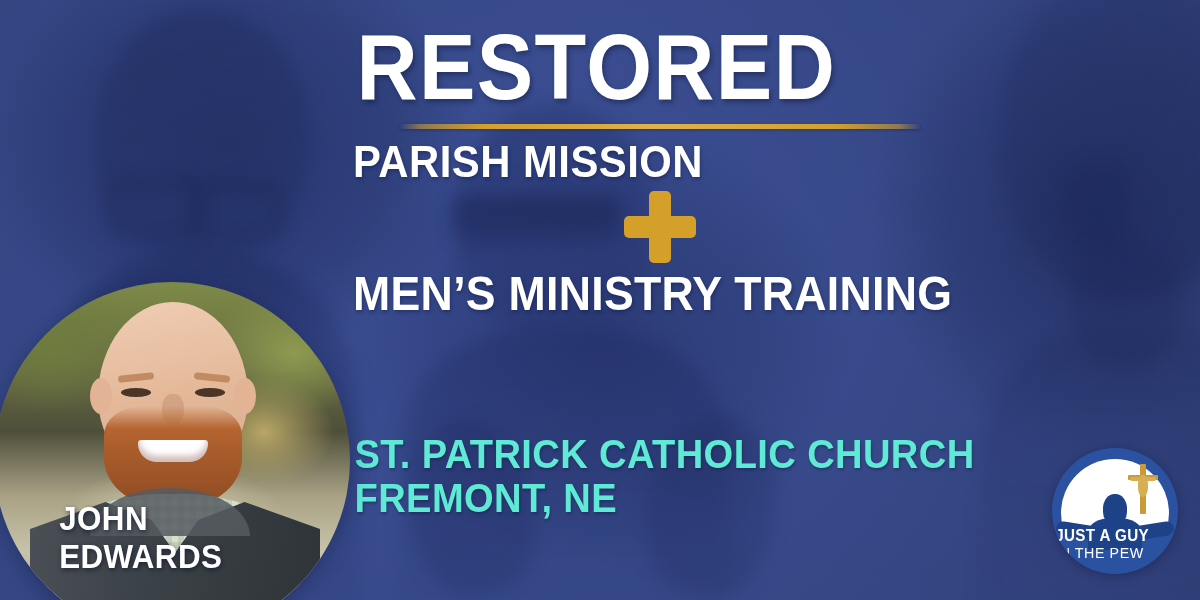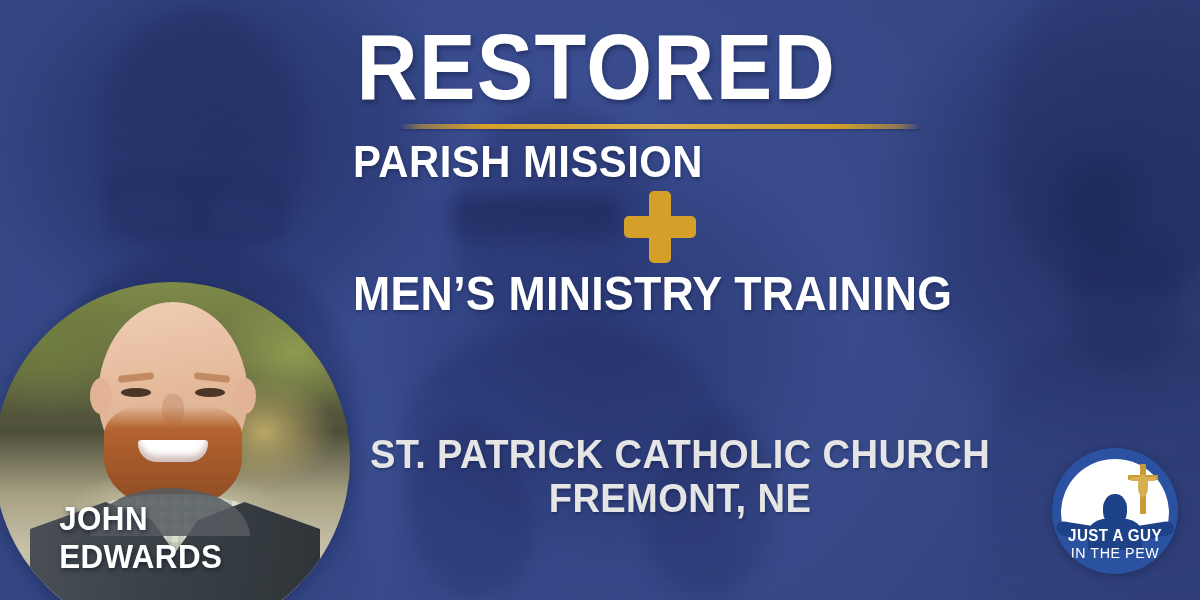--- a/index.html
+++ b/index.html
@@ -200,22 +200,21 @@
     text-shadow: 1px 2px 4px rgba(12,20,54,0.40);
     white-space: nowrap;
   }
 
   
   .venue-block {
     position: absolute;
     left: 330px;
     top: 432px;
     width: 700px;
-    text-align: center;
-    color: #e5e5e5;
+    color: #5eead4;
   }
   .venue-line {
     font-size: 41px;
     line-height: 1.08;
     font-weight: bold;
     letter-spacing: 0.4px;
     transform: scaleX(0.93);
     white-space: nowrap;
     text-shadow: 1px 2px 3px rgba(12,20,54,0.35);
   }
@@ -432,21 +431,21 @@
     left: 4px; top: 13px;
     width: 26px; height: 4px;
     border-radius: 2px;
     background: #d8ae52;
   }
   .logo-text {
     position: absolute;
     left: 0;
     top: 80px;
     width: 126px;
-    text-align: center;
+    text-align: left;
     color: #ffffff;
   }
   .logo-line1 {
     font-size: 16px;
     font-weight: bold;
     letter-spacing: 0.4px;
     line-height: 1.05;
     transform: scaleX(0.95);
   }
   .logo-line2 {

